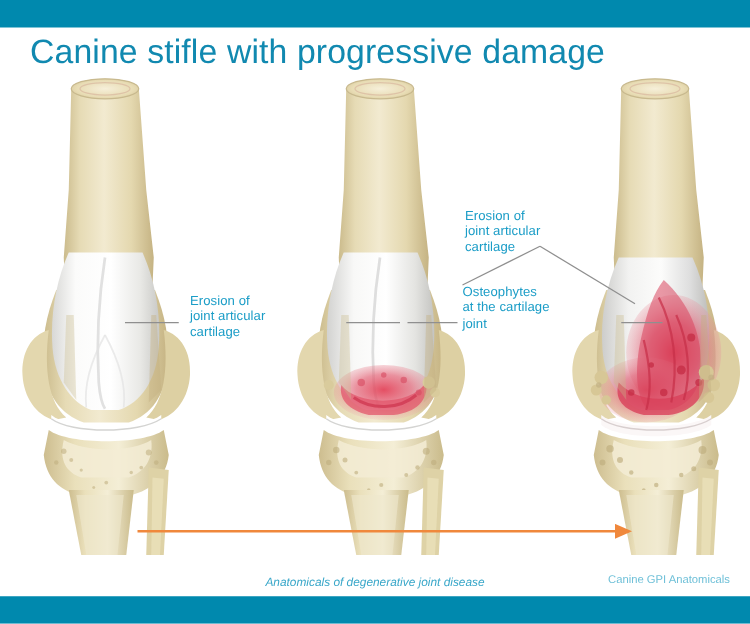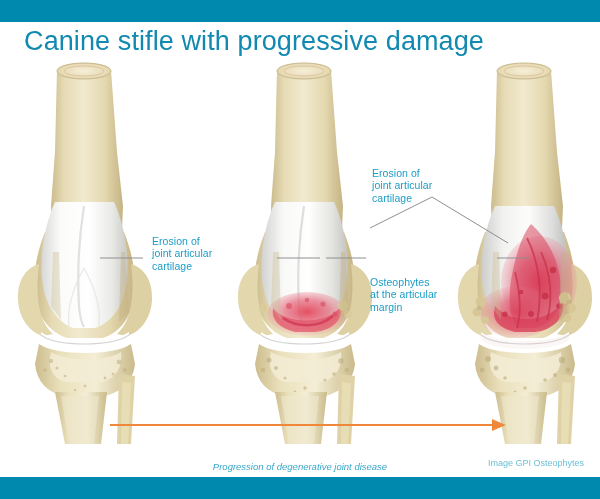--- a/index.html
+++ b/index.html
@@ -21,21 +21,21 @@
     font-family:"Liberation Sans",sans-serif;
   }
 
   
   .anno{
     position:absolute;color:#1b9dc7;font-size:10.5px;line-height:12.4px;
     letter-spacing:.05px;
   }
   #anno-erosion-1{left:152px;top:235px;width:116px;}
   #anno-erosion-2{left:372px;top:167px;width:116px;}
-  #anno-osteophytes{left:370px;top:228px;width:122px;margin-top:48px;}
+  #anno-osteophytes{left:370px;top:228px;width:122px;}
 
   .caption{
     position:absolute;left:0;top:461px;width:600px;text-align:center;
     color:#39a7c9;font-size:9.5px;font-style:italic;
   }
   .credit{
     position:absolute;right:16px;top:458px;
     color:#6fc0d8;font-size:9px;text-align:right;
   }
 
@@ -346,29 +346,29 @@
   </div>
 
   <div class="anno" id="anno-erosion-2">
     <div>Erosion of</div>
     <div>joint articular</div>
     <div>cartilage</div>
   </div>
 
   <div class="anno" id="anno-osteophytes">
     <div>Osteophytes</div>
-    <div>at the articular</div>
-    <div>margin</div>
+    <div>at the cartilage</div>
+    <div>joint</div>
   </div>
 
   <svg id="arrow-layer" viewBox="0 0 600 499">
     <defs>
       <marker id="arrowhead" markerWidth="7" markerHeight="7" refX="5.6" refY="3" orient="auto">
         <path d="M0,0 L7,3 L0,6 Z" fill="#f0883c"></path>
       </marker>
     </defs>
     <line x1="110" y1="425" x2="503" y2="425" stroke="#f0883c" stroke-width="2" marker-end="url(#arrowhead)"></line>
   </svg>
 
-  <div class="caption">Progression of degenerative joint disease</div>
-  <div class="credit">Image GPI Osteophytes</div>
+  <div class="caption">Anatomicals of degenerative joint disease</div>
+  <div class="credit">Canine GPI Anatomicals</div>
 
 </div>
 
 </body></html>

